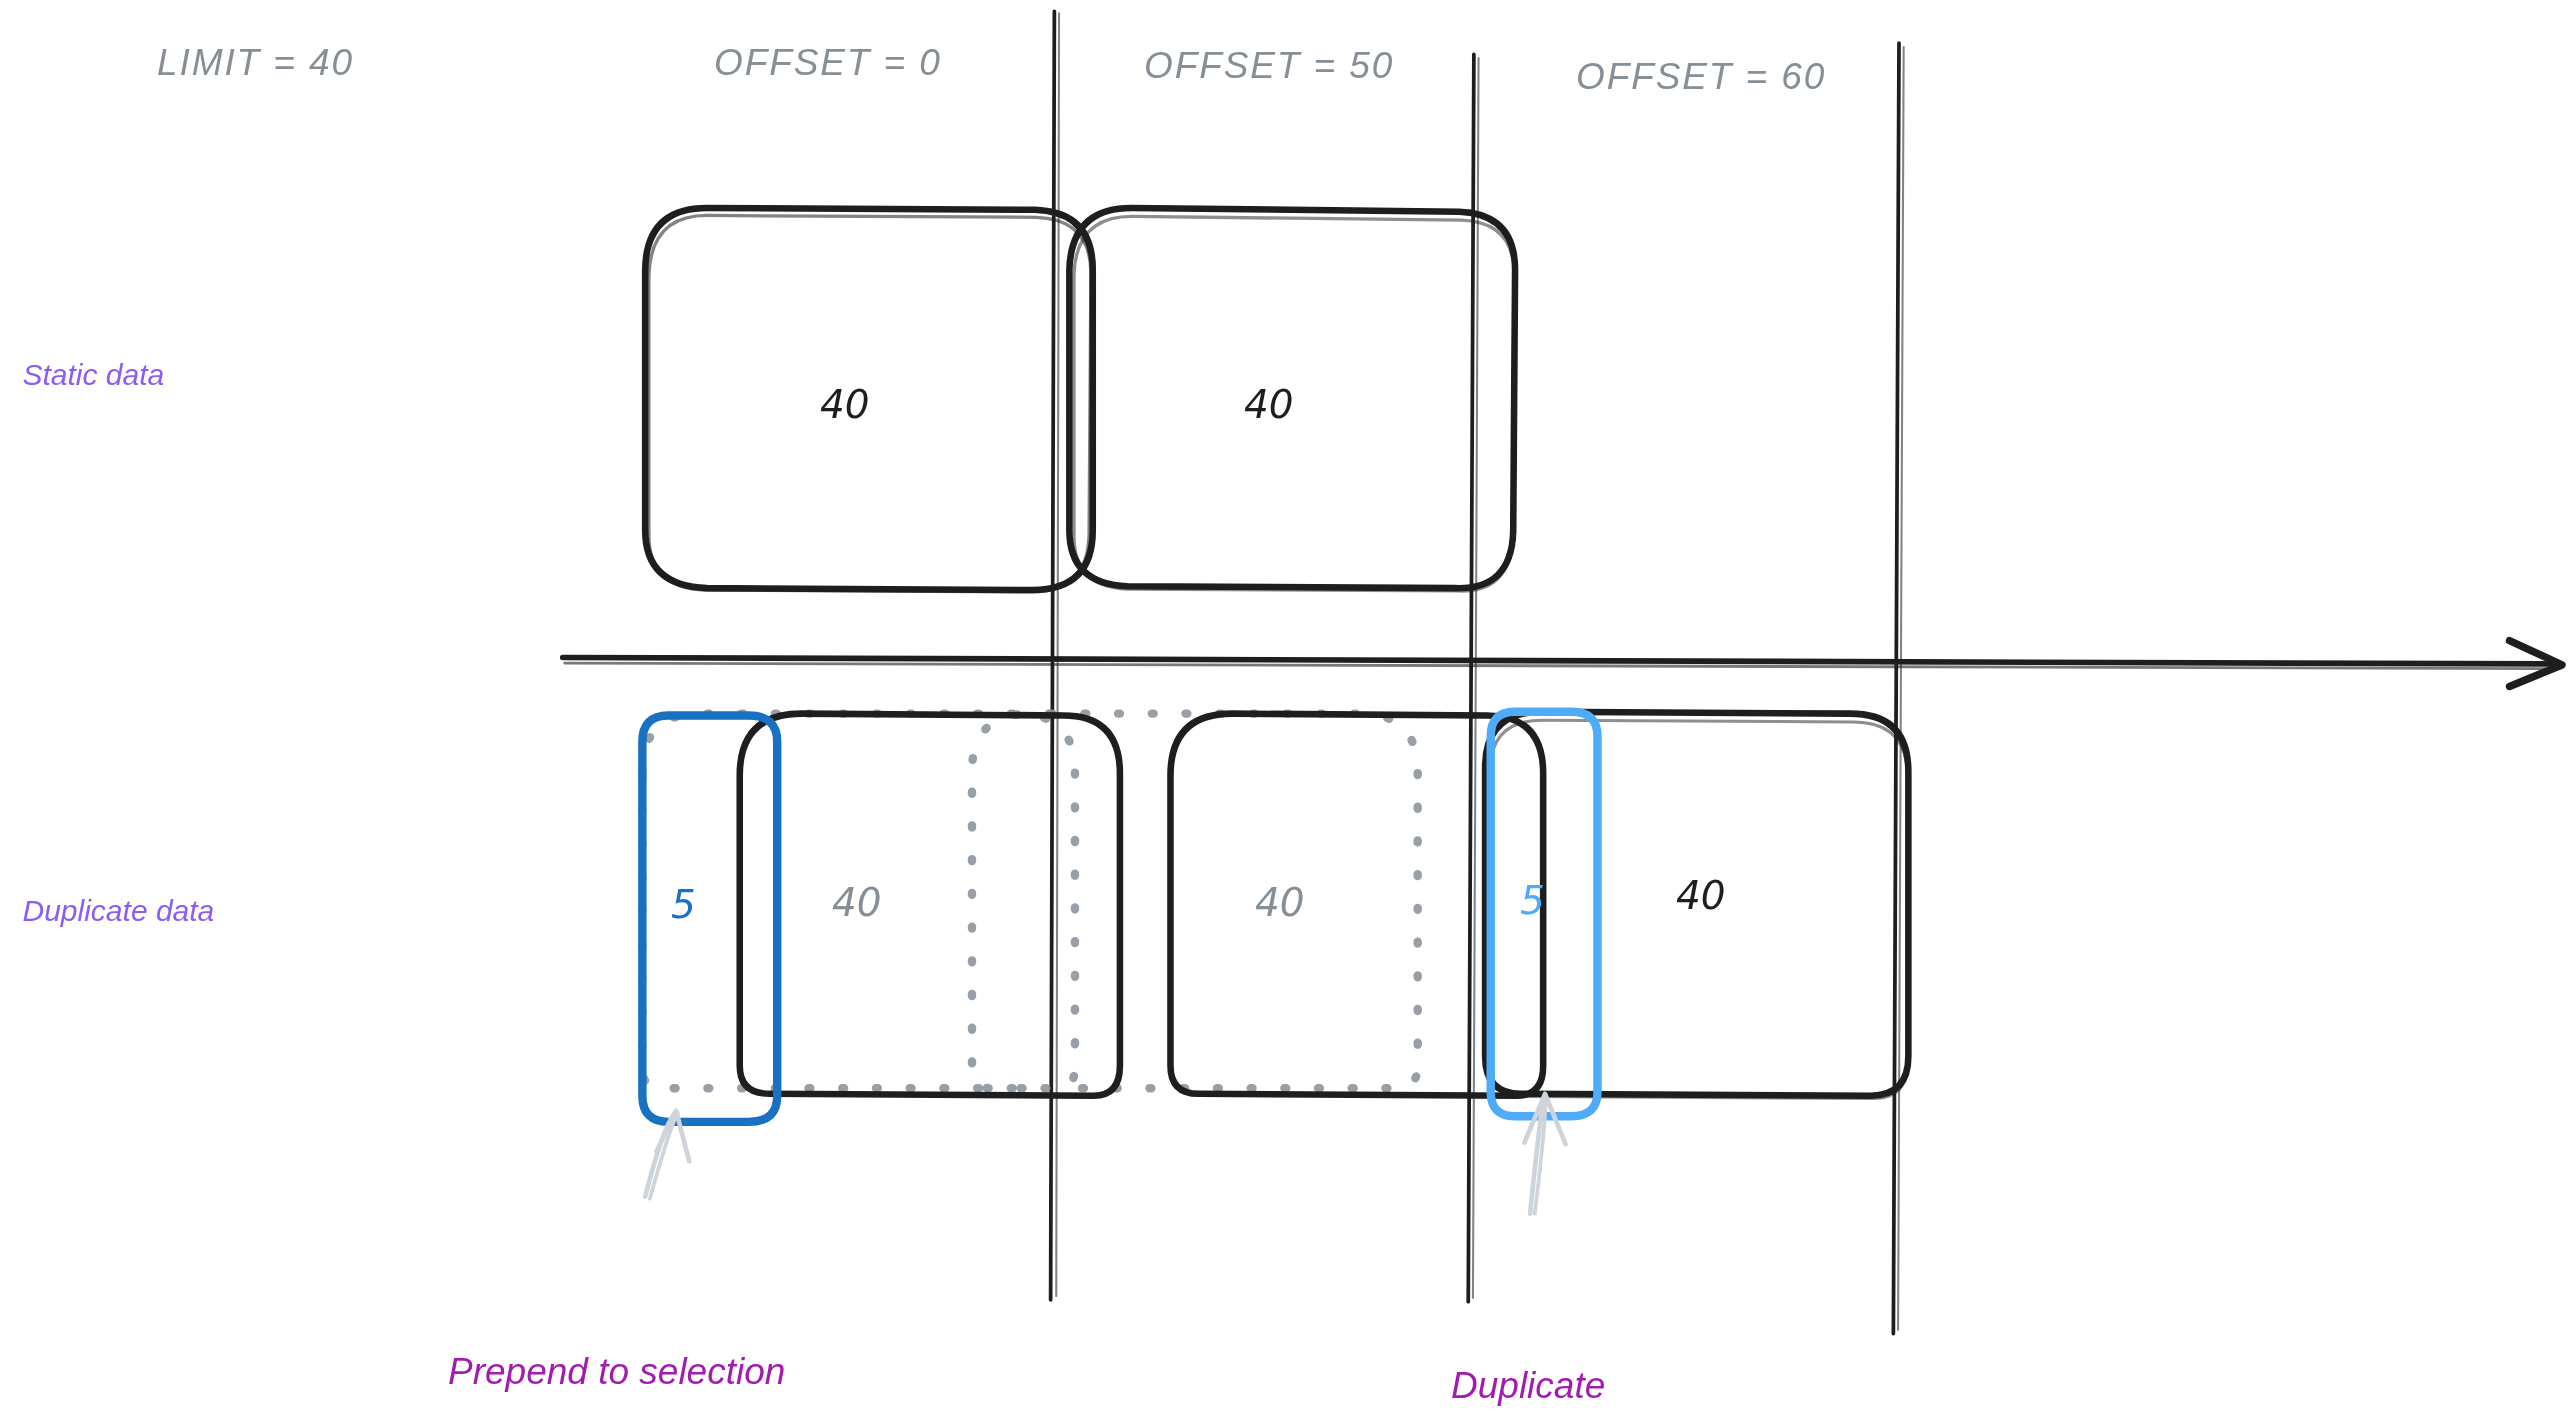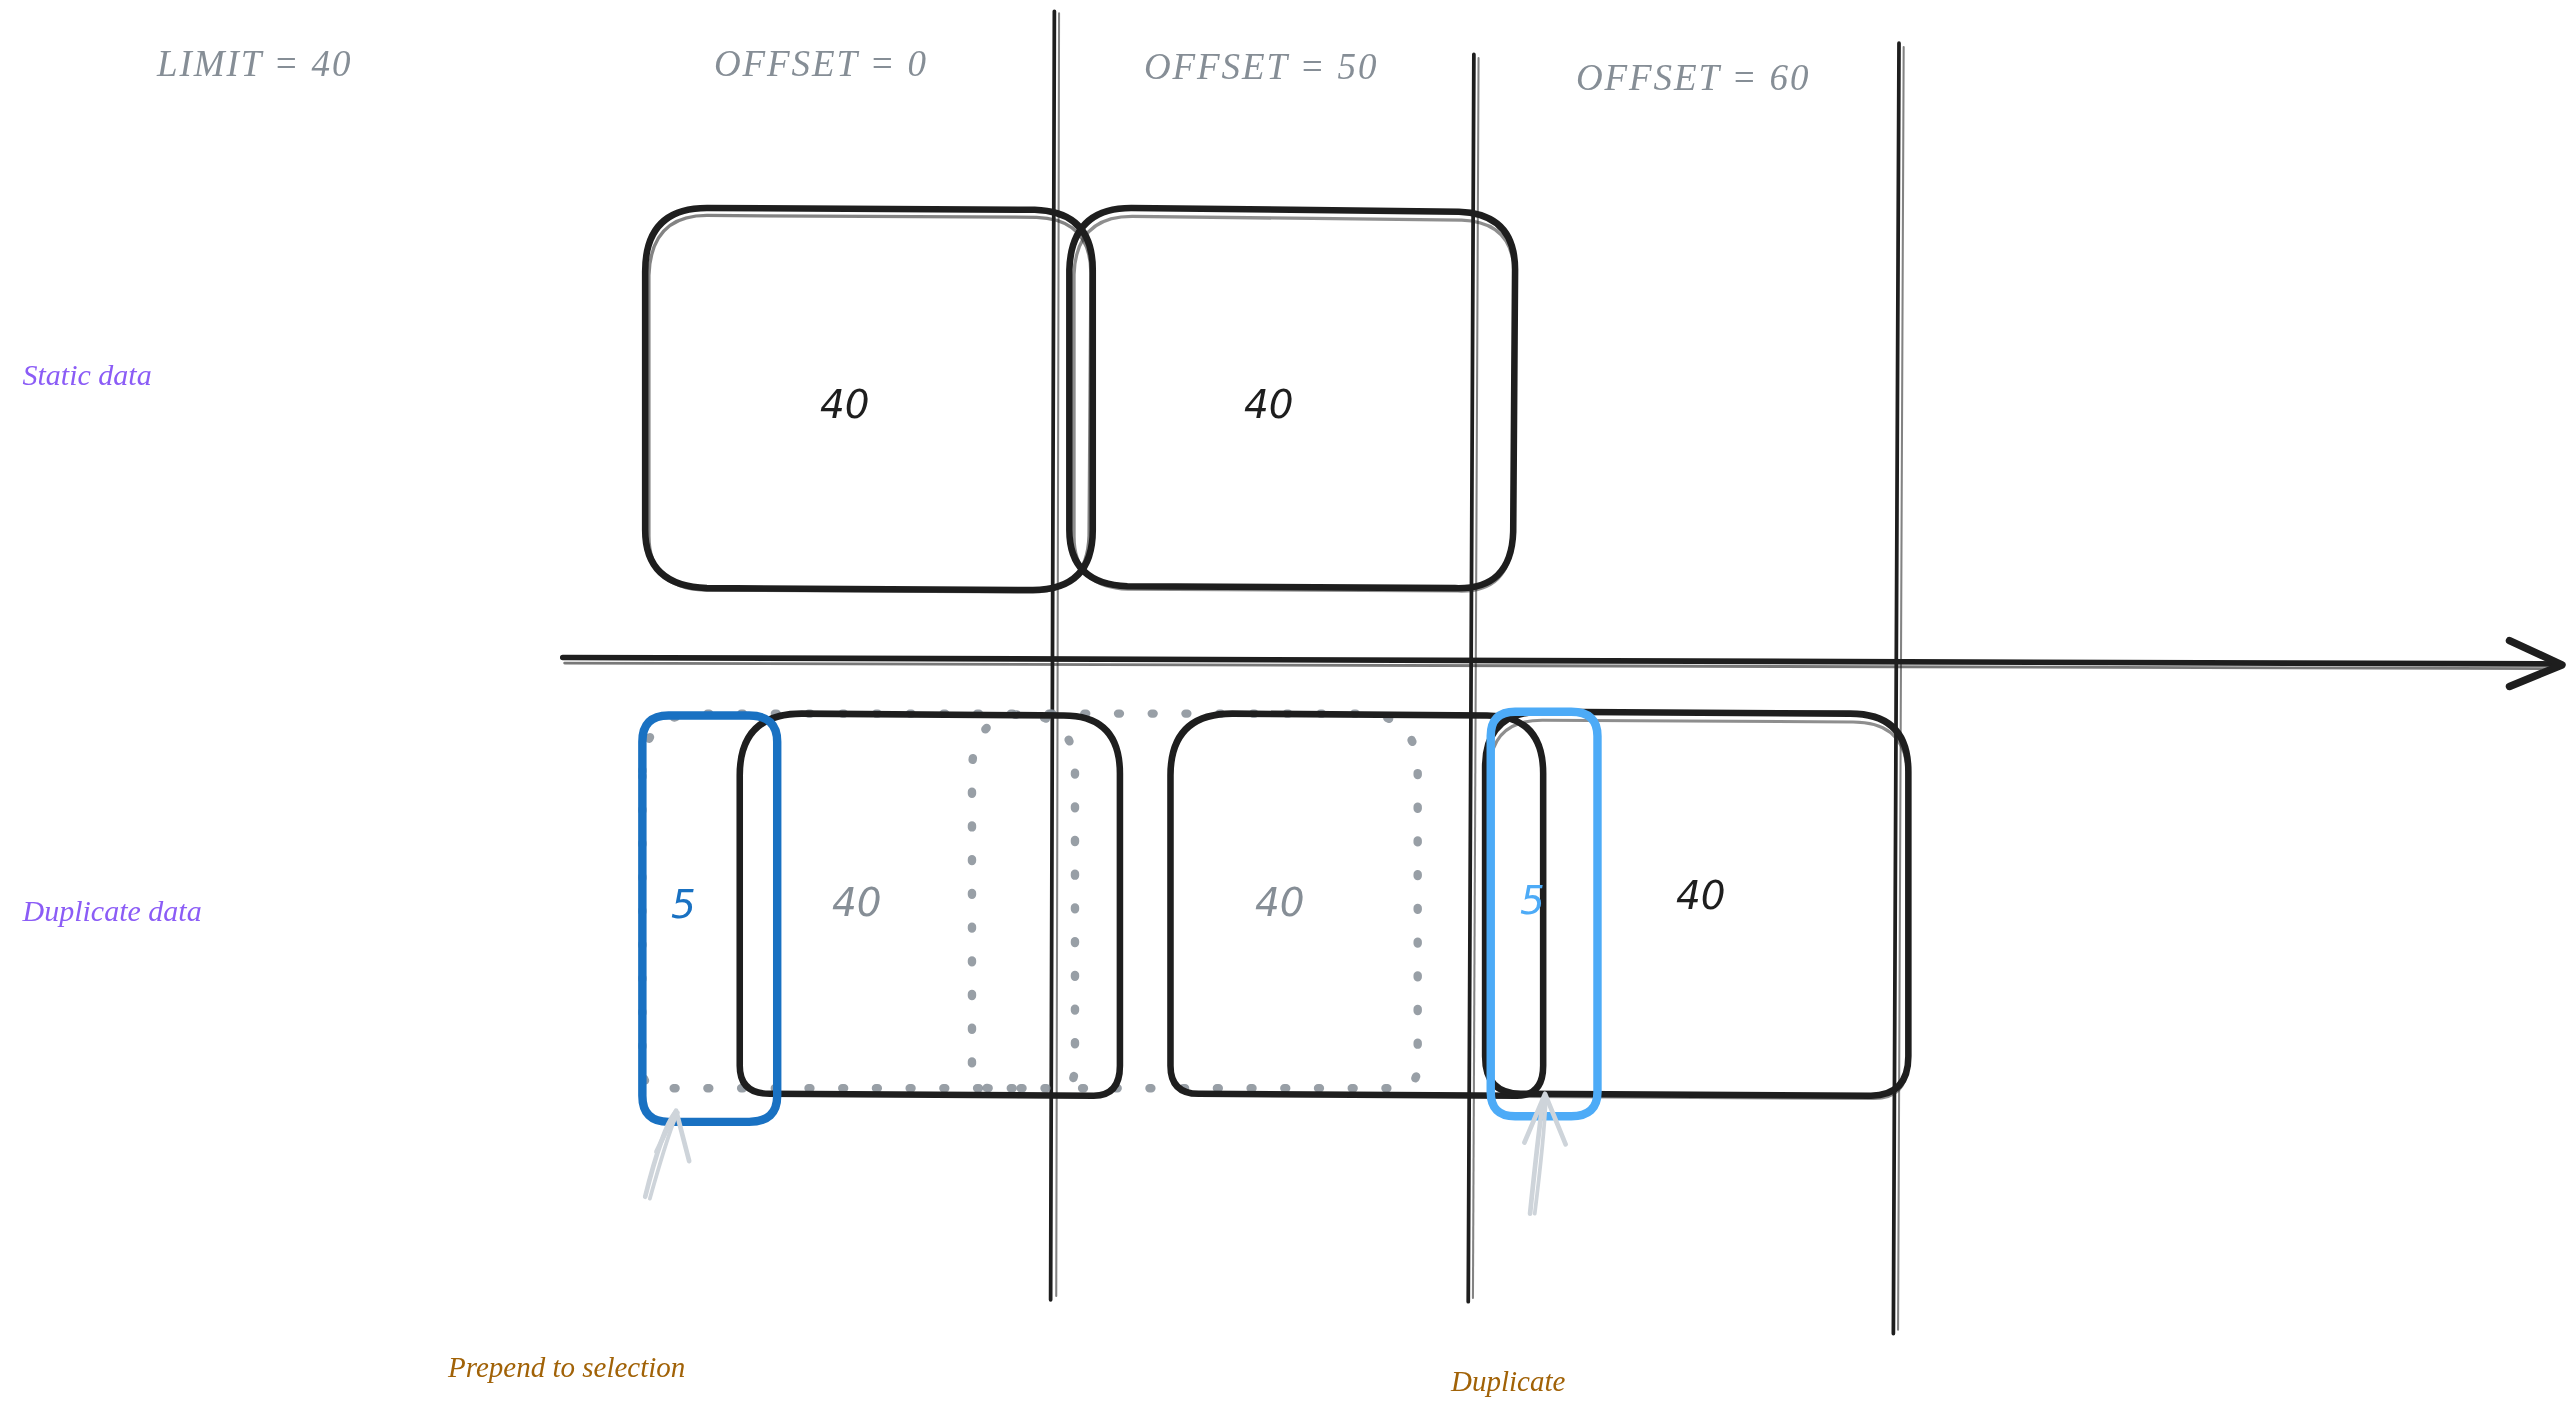--- a/index.html
+++ b/index.html
@@ -1,24 +1,24 @@
 <!DOCTYPE html>
 <html style="font-size:15px"><head>
 <meta charset="utf-8">
 <style>
   html,body{margin:0;padding:0;background:#ffffff;}
   body{
     width:2576px;height:1416px;position:relative;overflow:hidden;
     font-family:"DejaVu Sans","Liberation Sans",sans-serif;
   }
   #canvas{position:absolute;inset:0;width:2576px;height:1416px;}
-  .lbl{position:absolute;white-space:nowrap;font-family:Liberation Serif, serif;}
+  .lbl{position:absolute;white-space:nowrap;font-family:Liberation Sans, sans-serif;}
   .hdr{color:#868e96;font-size:37px;letter-spacing:1.9px;font-style:italic;}
   .rowlbl{color:#8b5cf6;font-size:30px;font-style:italic;}
-  .callout{color:#a16207;font-size:29px;font-style:italic;}
+  .callout{color:#a21caf;font-size:37px;font-style:italic;}
   .boxnum{position:absolute;font-size:39px;font-style:italic;white-space:nowrap;
           font-family:"DejaVu Sans","Liberation Sans",sans-serif;}
   .n-black{color:#1e1e1e;}
   .n-gray{color:#868e96;}
   .n-blue-dark{color:#1971c2;}
   .n-blue-light{color:#4dabf7;}
 </style>
 </head>
 <body>
 

